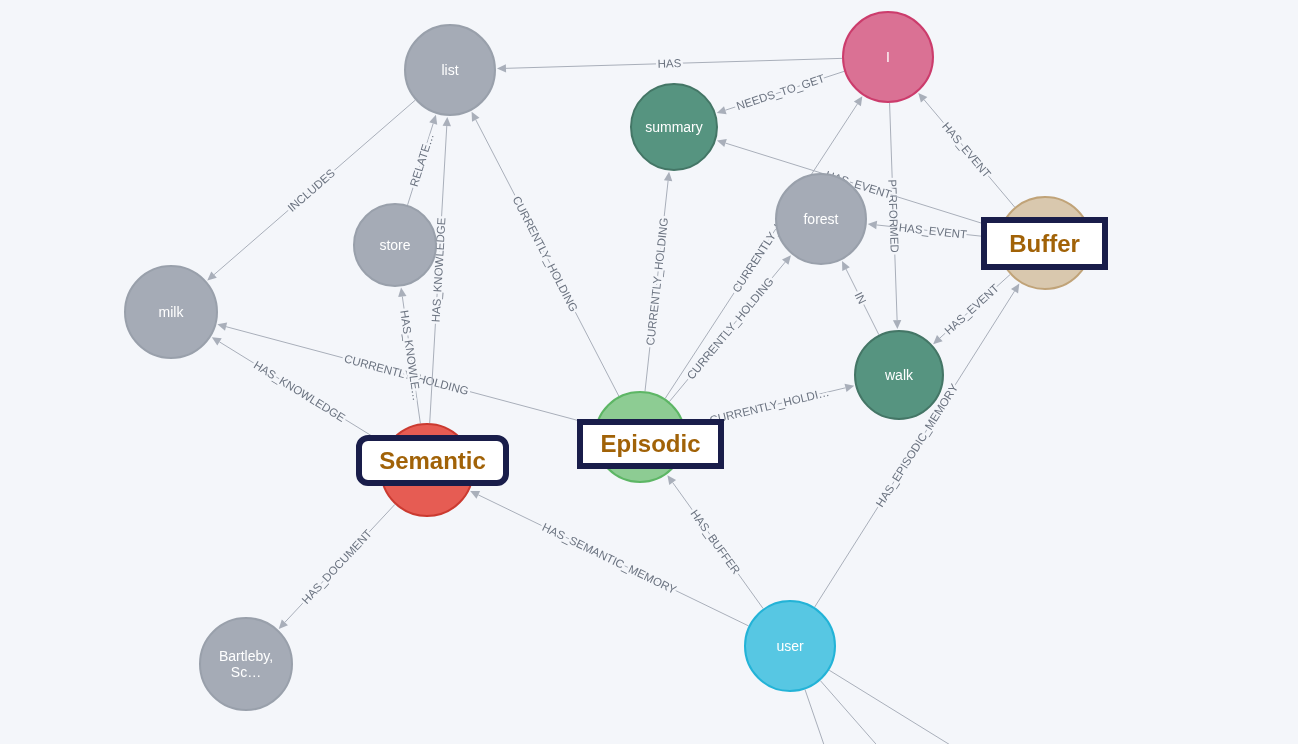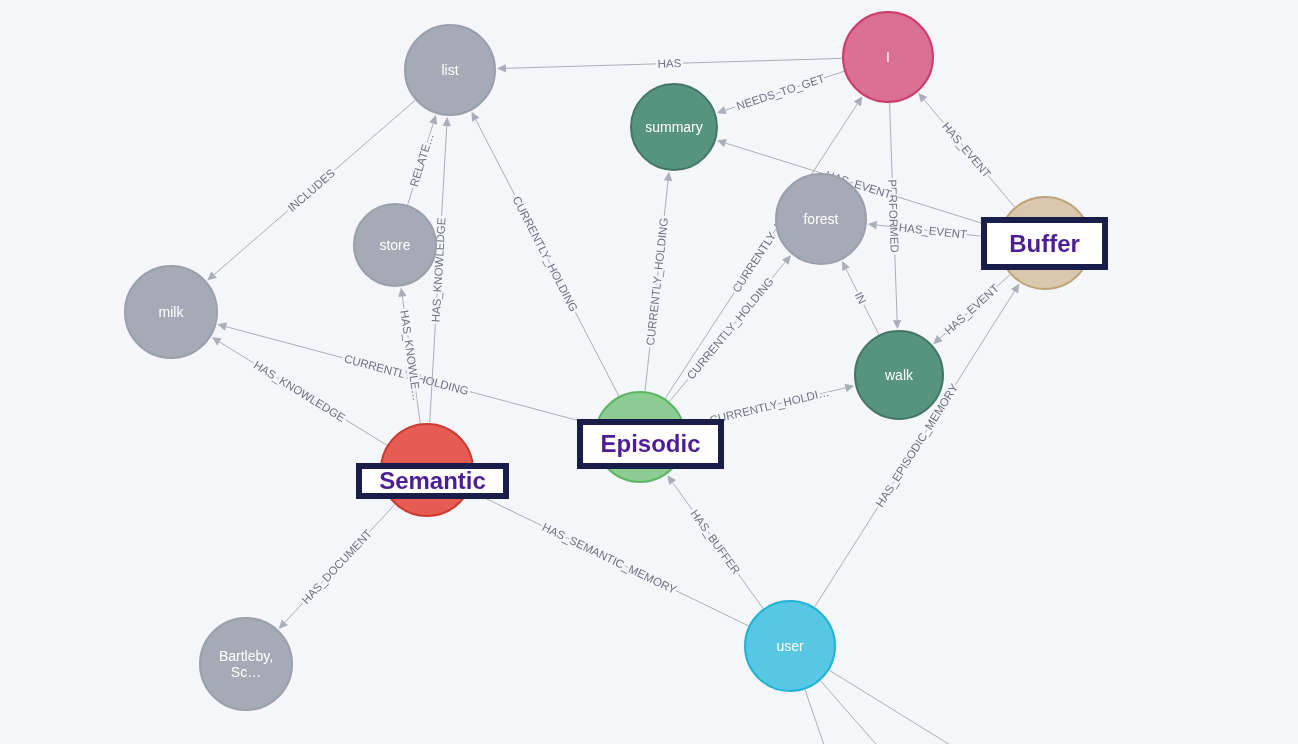--- a/index.html
+++ b/index.html
@@ -22,21 +22,21 @@
     font-family:"Liberation Sans",sans-serif;
     font-size:14px;
     text-anchor:middle;
     dominant-baseline:central;
   }
   .annotation{
     position:absolute;
     box-sizing:border-box;
     background:#ffffff;
     border:6px solid #191d4a;
-    color:#4c1d95;
+    color:#a16207;
     font-weight:bold;
     font-size:24px;
     line-height:1.25;
     display:flex;
     align-items:center;
     justify-content:center;
     text-align:center;
     white-space:pre-line;
   }
 </style>
@@ -217,14 +217,14 @@
           <text class="node-label" fill="#ffffff"><tspan x="246" y="656">Bartleby,</tspan><tspan x="246" y="672">Sc…</tspan></text>
         </g>
         <g>
           <circle cx="790" cy="646" r="45" fill="#57c7e3" stroke="#23b3d7" stroke-width="2"></circle>
           <text class="node-label" fill="#ffffff"><tspan x="790" y="646">user</tspan></text>
         </g>
       </g>
     </svg>
 <div class="annotation" style="left: 981px; top: 217px; width: 127px; height: 53px;">Buffer</div>
     <div class="annotation" style="left: 577px; top: 419px; width: 147px; height: 50px;">Episodic</div>
-    <div class="annotation" style="left: 356px; top: 463px; width: 153px; height: 36px;">Semantic</div>
+    <div class="annotation" style="left: 356px; top: 435px; width: 153px; height: 51px; border-radius: 12px;">Semantic</div>
   </div>
 
 </body></html>

